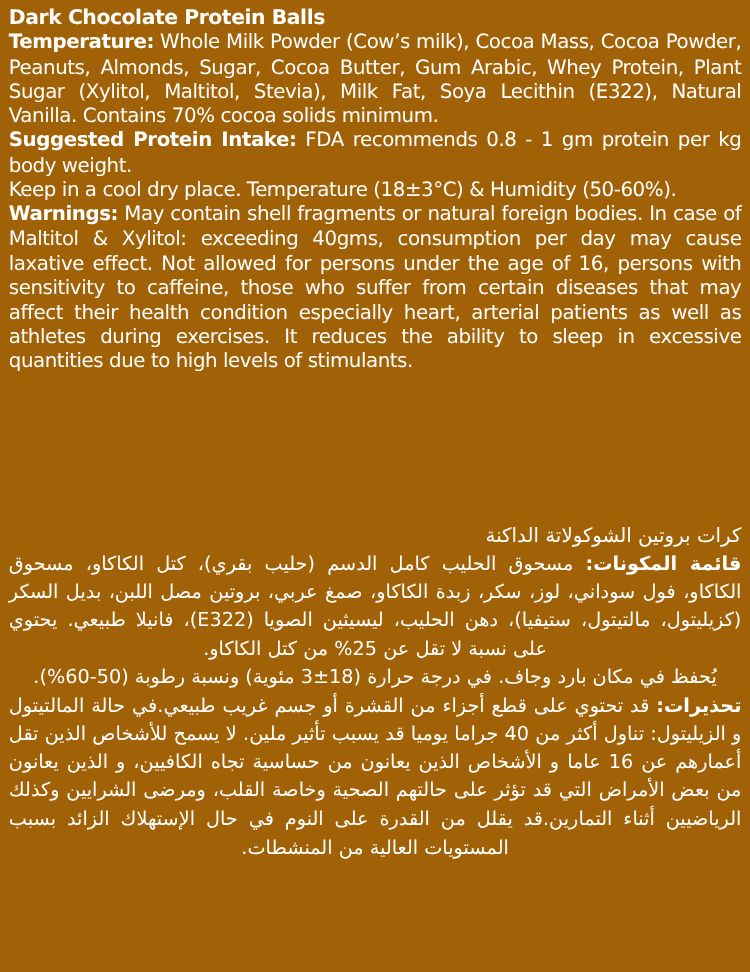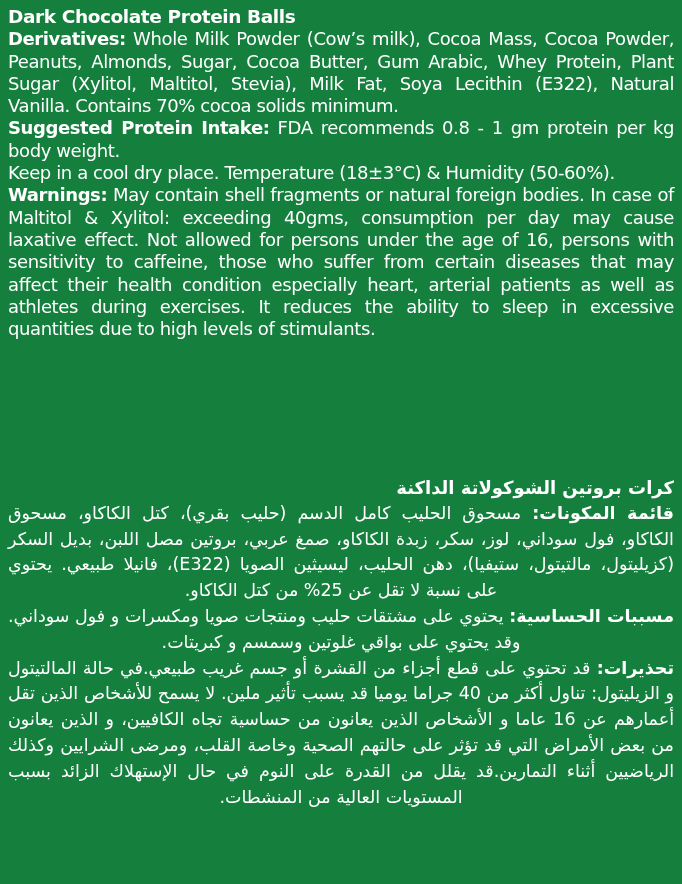--- a/index.html
+++ b/index.html
@@ -12,21 +12,21 @@
     overflow: hidden;
     background: #000000;
     color: #ffffff;
     font-family: "DejaVu Sans", "Liberation Sans", sans-serif;
   }
   .label {
     box-sizing: border-box;
     width: 682px;
     height: 884px;
     padding: 6px 8px 20px 8px;
-    background: #15803d;
+    background: #a16207;
   }
   
   .en {
     direction: ltr;
     font-size: 18px;
     line-height: 22.3px;
     letter-spacing: -0.4px;
     text-align: justify;
     min-height: 446px;
   }
@@ -49,54 +49,54 @@
     margin-top: 23px;
     font-size: 17.5px;
     line-height: 25.8px;
     text-align: justify;
     text-align-last: center;
   }
   .ar h2 {
     margin: 0;
     font-size: 18px;
     line-height: 25.8px;
-    font-weight: 700;
+    font-weight: 400;
     text-align: right;
     text-align-last: right;
   }
   .ar p {
     margin: 0;
   }
   .ar strong {
     font-weight: 700;
   }
 </style>
 </head>
 <body>
 
 <div class="label">
 
   <section class="en" dir="ltr">
     <h1>Dark Chocolate Protein Balls</h1>
 
-    <p><strong>Derivatives:</strong><span> Whole Milk Powder (Cow’s milk), Cocoa Mass, Cocoa Powder, Peanuts, Almonds, Sugar, Cocoa Butter, Gum Arabic, Whey Protein, Plant Sugar (Xylitol, Maltitol, Stevia), Milk Fat, Soya Lecithin (E322), Natural Vanilla.  Contains 70% cocoa solids minimum.</span></p>
+    <p><strong>Temperature:</strong><span> Whole Milk Powder (Cow’s milk), Cocoa Mass, Cocoa Powder, Peanuts, Almonds, Sugar, Cocoa Butter, Gum Arabic, Whey Protein, Plant Sugar (Xylitol, Maltitol, Stevia), Milk Fat, Soya Lecithin (E322), Natural Vanilla.  Contains 70% cocoa solids minimum.</span></p>
 
 
     <p><strong>Suggested Protein Intake:</strong><span> FDA recommends 0.8 - 1 gm protein per kg body weight.</span></p>
 
     <p><span>Keep in a cool dry place. Temperature (18±3°C) &amp; Humidity (50-60%).</span></p>
 
     <p><strong>Warnings:</strong><span> May contain shell fragments or natural foreign bodies. In case of Maltitol &amp; Xylitol: exceeding 40gms, consumption per day may cause laxative effect. Not allowed for persons under the age of 16, persons with sensitivity to caffeine, those who suffer from certain diseases that may affect their health condition especially heart, arterial patients as well as athletes during exercises. It reduces the ability to sleep in excessive quantities due to high levels of stimulants.</span></p>
   </section>
 
   <section class="ar" dir="rtl">
     <h2>كرات بروتين الشوكولاتة الداكنة</h2>
 
     <p><strong>قائمة المكونات:</strong><span> مسحوق الحليب كامل الدسم (حليب بقري)، كتل الكاكاو، مسحوق الكاكاو، فول سوداني، لوز، سكر، زبدة الكاكاو، صمغ عربي، بروتين مصل اللبن، بديل السكر (كزيليتول، مالتيتول، ستيفيا)، دهن الحليب، ليسيثين الصويا (E322)، فانيلا طبيعي. يحتوي على نسبة لا تقل عن 25% من كتل الكاكاو.</span></p>
 
-    <p><strong>مسببات الحساسية:</strong><span>  يحتوي على مشتقات حليب ومنتجات صويا ومكسرات و فول سوداني. وقد يحتوي على بواقي غلوتين وسمسم و كبريتات.</span></p>
 
 
+    <p><span>يُحفظ في مكان بارد وجاف. في درجة حرارة (18±3 مئوية) ونسبة رطوبة (50-60%).</span></p>
 
     <p><strong>تحذيرات:</strong><span> قد تحتوي على قطع أجزاء من القشرة أو جسم غريب طبيعي.في حالة المالتيتول و الزيليتول: تناول أكثر من 40 جراما يوميا قد يسبب تأثير ملين. لا يسمح للأشخاص الذين تقل أعمارهم عن 16 عاما و الأشخاص الذين يعانون من حساسية تجاه الكافيين، و الذين يعانون من بعض الأمراض التي قد تؤثر على حالتهم الصحية وخاصة القلب، ومرضى الشرايين وكذلك الرياضيين أثناء التمارين.قد يقلل من القدرة على النوم في حال الإستهلاك الزائد بسبب المستويات العالية من المنشطات.</span></p>
   </section>
 
 </div>
 
 </body></html>

